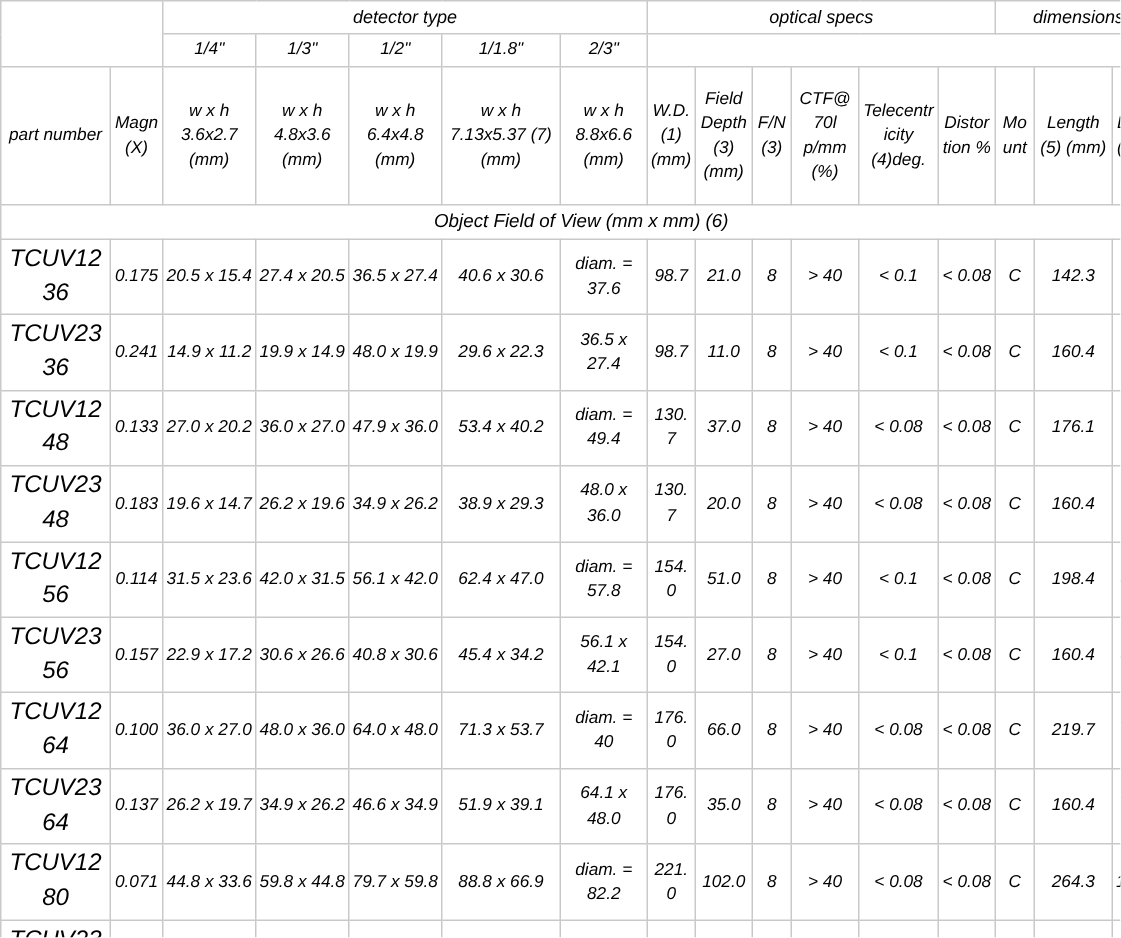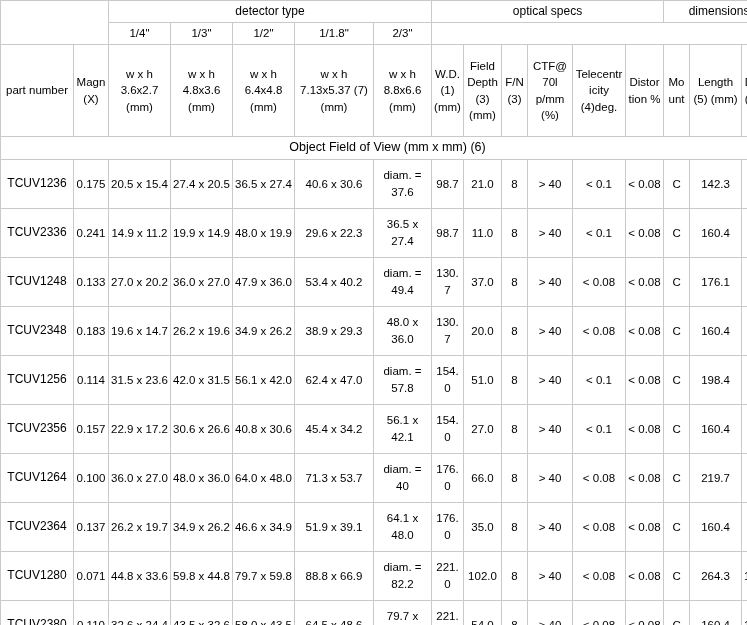--- a/index.html
+++ b/index.html
@@ -12,20 +12,21 @@
     font-family: "Liberation Sans", sans-serif;
     color: #000000;
     -webkit-font-smoothing: none;
   }
   #spec-table-wrap {
     width: 747px;
     height: 625px;
     overflow: hidden;
     background: #ffffff;
     box-sizing: border-box;
+    font-style: italic;
   }
   table.spec {
     border-collapse: collapse;
     table-layout: fixed;
     width: 747px;
     font-size: 11.5px;
     line-height: 1.42;
   }
   table.spec td,
   table.spec th {
@@ -58,21 +59,21 @@
     font-weight: bold;
     font-size: 12.5px;
     height: 22px;
   }
   
   tr.data td {
     height: 44px;
   }
   td.part {
     font-weight: bold;
-    font-size: 12px;
+    font-size: 16px;
     text-align: center;
   }
   td.magn {
     text-align: left;
     vertical-align: top;
     padding-left: 2px;
     padding-top: 2px;
   }
   td.fov {
     vertical-align: top;

